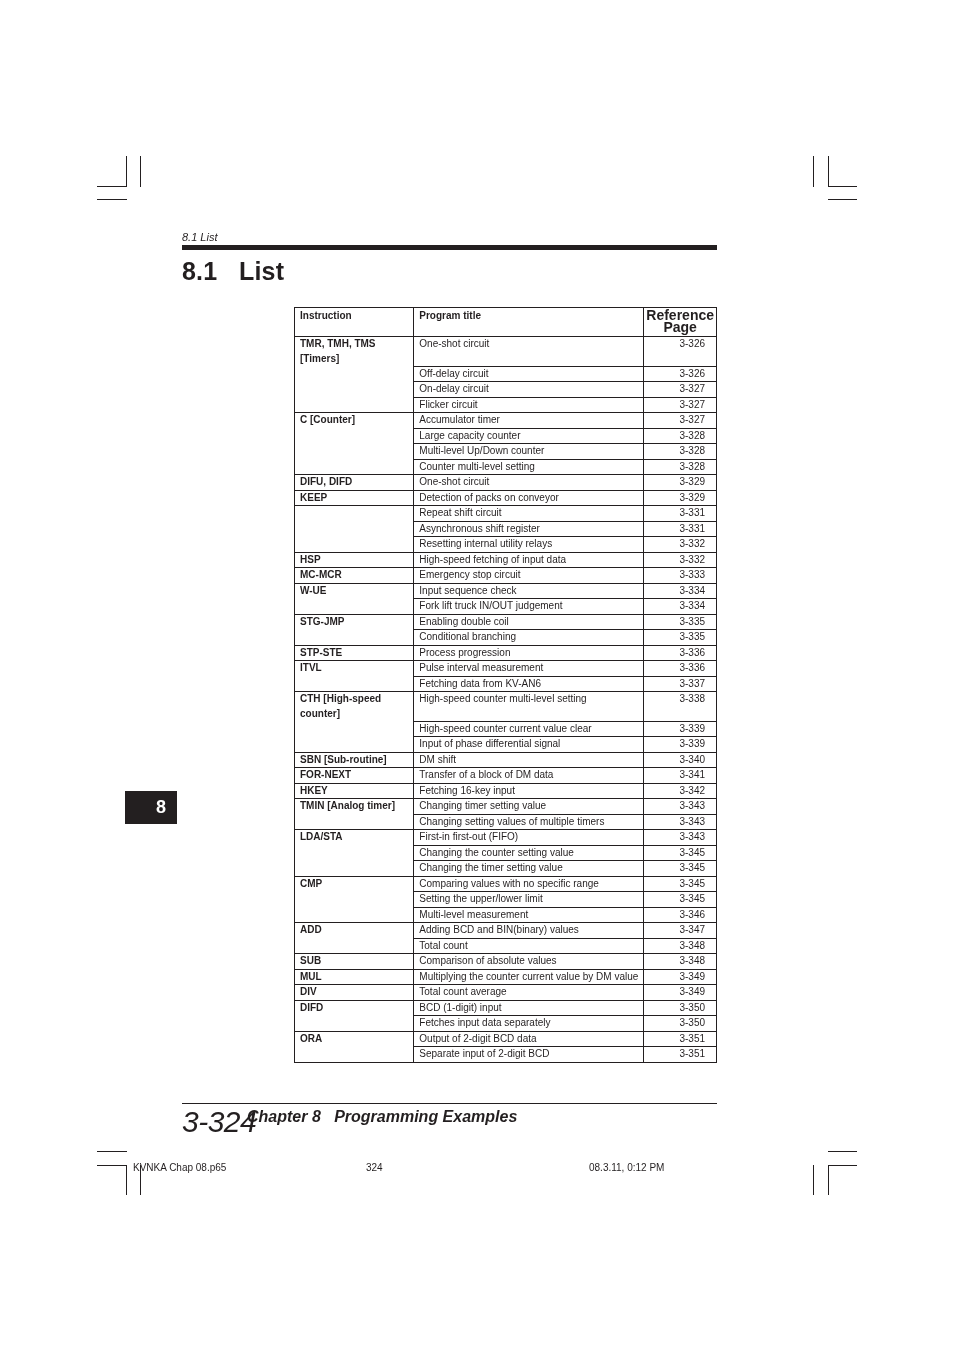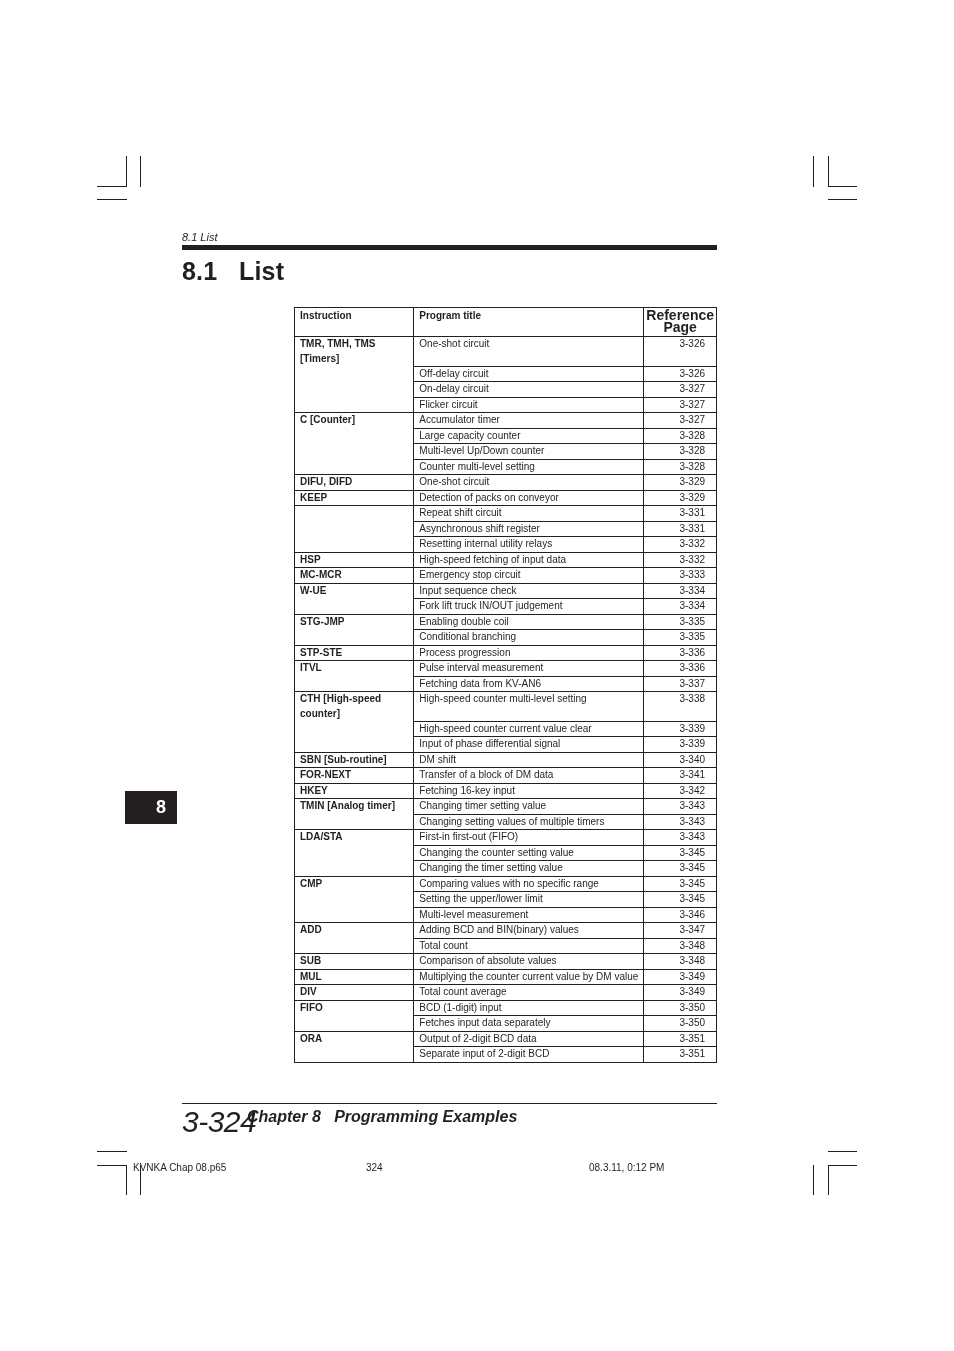--- a/index.html
+++ b/index.html
@@ -278,21 +278,21 @@
         <td class="instr">MUL</td>
         <td class="title">Multiplying the counter current value by DM value</td>
         <td class="page">3-349</td>
       </tr>
       <tr class="body">
         <td class="instr">DIV</td>
         <td class="title">Total count average</td>
         <td class="page">3-349</td>
       </tr>
       <tr class="body">
-        <td class="instr grouped">FIFO</td>
+        <td class="instr grouped">DIFD</td>
         <td class="title">BCD (1-digit) input</td>
         <td class="page">3-350</td>
       </tr>
       <tr class="body">
         <td class="instr cont last"></td>
         <td class="title">Fetches input data separately</td>
         <td class="page">3-350</td>
       </tr>
       <tr class="body">
         <td class="instr grouped">ORA</td>

